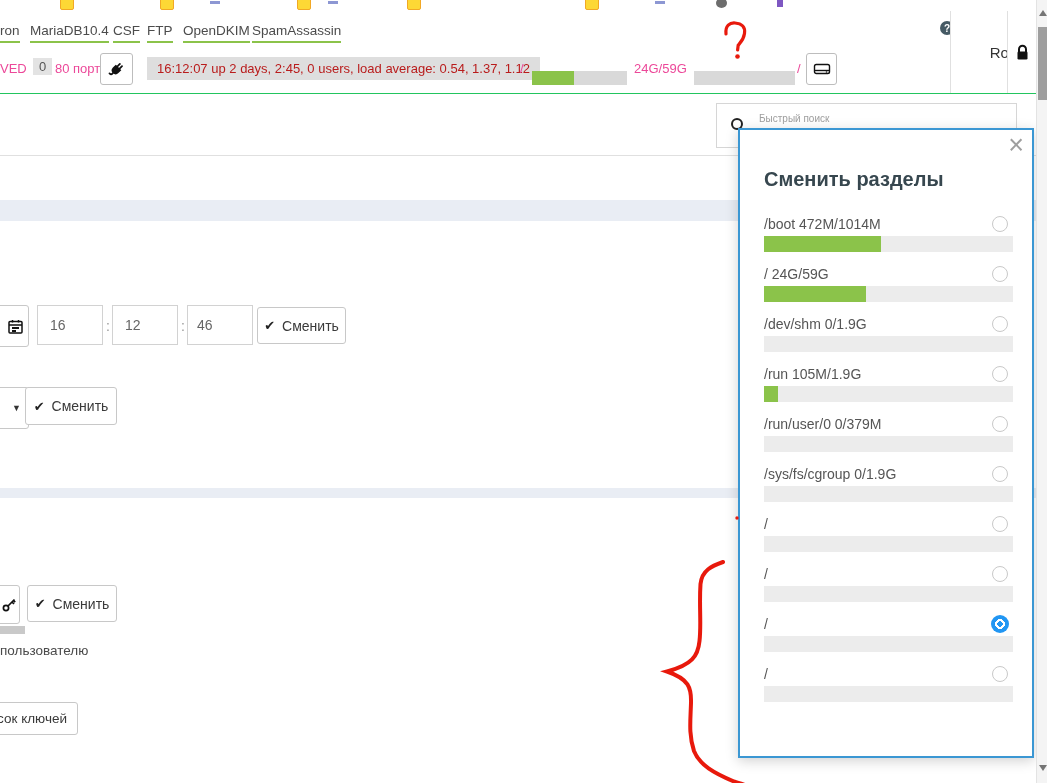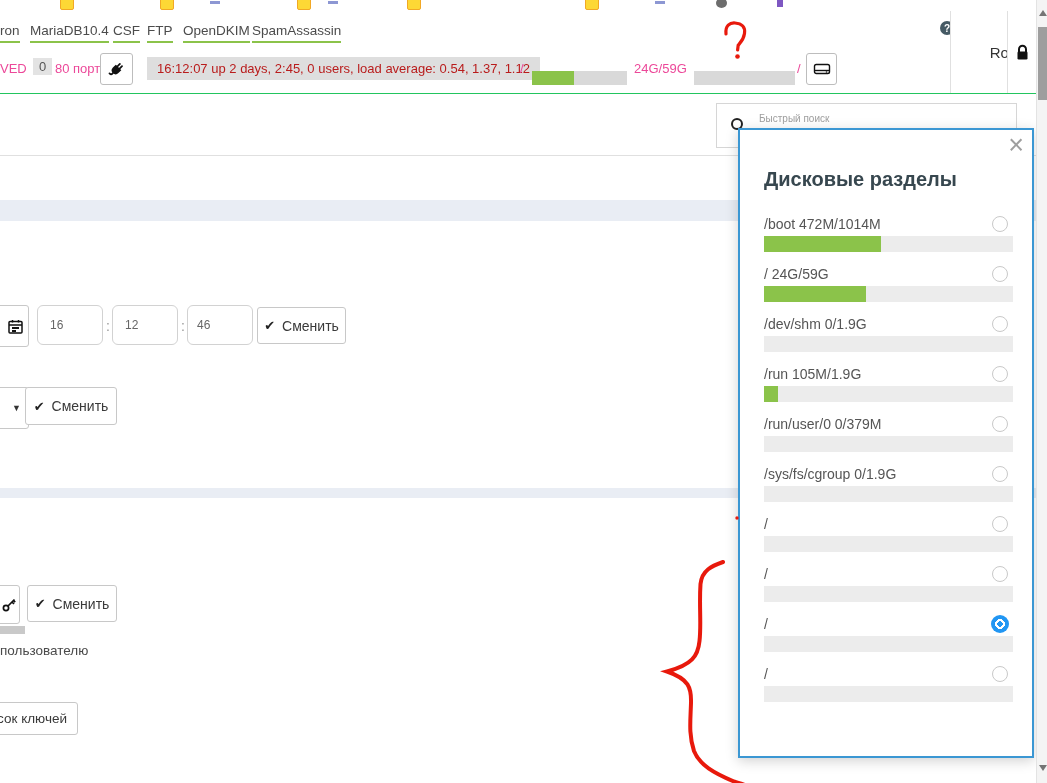--- a/index.html
+++ b/index.html
@@ -30,22 +30,22 @@
   .root-lbl{font-size:15px;color:#333;}
   
   .searchbox{position:absolute;left:716px;top:103px;width:299px;height:43px;border:1px solid #d6d6d6;
              background:#fff;z-index:5;}
   .searchbox input{position:absolute;left:40px;top:8px;width:230px;border:none;outline:none;
                    font-size:10px;color:#666;font-family:"Liberation Sans",sans-serif;}
   .searchbox input::placeholder{color:#9e9e9e;opacity:1;}
   .divider{position:absolute;left:0;top:155px;width:1036px;height:1px;background:#e0e0e0;}
   .band{position:absolute;left:0;width:1036px;background:#e9edf4;z-index:0;}
   
-  .tin{position:absolute;width:66px;height:40px;border:1px solid #d2d2d2;border-radius:6px;
-       padding:0 0 0 12px;font-size:12px;color:#666;box-sizing:border-box;font-family:"Liberation Sans",sans-serif;outline:none;}
+  .tin{position:absolute;width:66px;height:40px;border:1px solid #d2d2d2;border-radius:0;
+       padding:0 0 0 12px;font-size:14px;color:#666;box-sizing:border-box;font-family:"Liberation Sans",sans-serif;outline:none;}
   .colon{position:absolute;font-size:14px;color:#999;}
   .btn{position:absolute;border:1px solid #c8c8c8;border-radius:3px;background:#fff;font-size:14px;
        color:#3a3a3a;display:flex;align-items:center;justify-content:center;gap:7px;cursor:pointer;
        font-family:"Liberation Sans",sans-serif;}
   .btn .check{font-size:13px;color:#222;}
   .cutbox{position:absolute;border:1px solid #c8c8c8;border-radius:3px;background:#fff;
           display:flex;align-items:center;cursor:pointer;}
   .strength{position:absolute;left:-10px;top:626px;width:35px;height:8px;background:#c9c9c9;}
   .hint{position:absolute;left:0;top:643px;font-size:13.5px;color:#4a4a4a;}
   
@@ -214,21 +214,21 @@
     <span>Сменить</span>
   </button>
   <div class="strength"></div>
   <span class="hint">пользователю</span>
   <button class="btn" style="left:-28px;top:702px;width:106px;height:33px;justify-content:flex-end;padding-right:10px;font-size:13.5px;">
     <span>сок ключей</span>
   </button>
 
   <div class="popup">
     <span class="popup-close">×</span>
-    <div class="popup-title">Дисковые разделы</div>
+    <div class="popup-title">Сменить разделы</div>
     <div class="plist">
     <div class="pitem">
       <span class="plabel">/boot 472M/1014M</span>
       <span class="pradio"></span>
       <div class="ptrack">
         <div class="pfill2" style="width: 47%;"></div>
       </div>
     </div>
 
     <div class="pitem">

